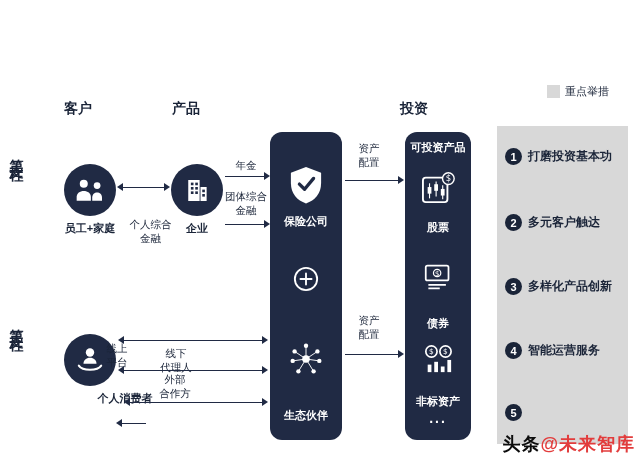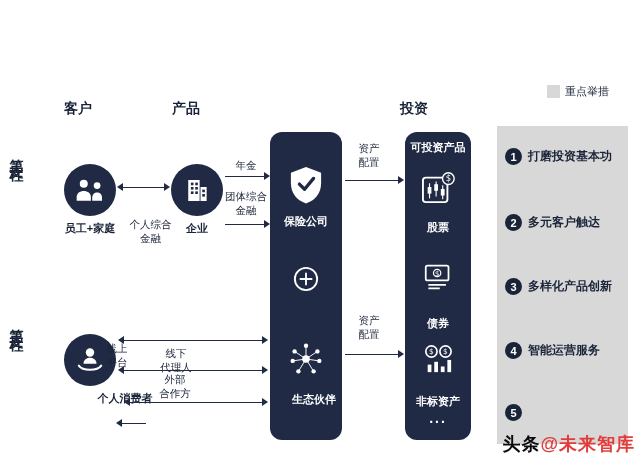--- a/index.html
+++ b/index.html
@@ -68,21 +68,21 @@
   .rect-insurer{left:270px;top:132px;width:72px;height:308px;}
   .rect-invest{left:405px;top:132px;width:66px;height:308px;}
 
   .rect-abs{position:absolute;left:0;width:100%;display:flex;justify-content:center;}
   .rect-label{position:absolute;left:0;width:100%;text-align:center;color:#fff;
               font-size:11px;font-weight:700;}
   .ins-shield{top:34px;}
   .ins-name{top:82px;}
   .ins-plus{top:134px;}
   .ins-network{top:208px;}
-  .ins-eco{top:260px;padding-left:8px;}
+  .ins-eco{top:276px;}
 
   .inv-header{top:8px;}
   .inv-stocks-icon{top:40px;}
   .inv-stocks-label{top:88px;}
   .inv-bonds-icon{top:130px;}
   .inv-bonds-label{top:184px;}
   .inv-ns-icon{top:212px;}
   .inv-ns-label{top:262px;}
   .inv-more{top:278px;font-size:14px;letter-spacing:2px;}
 

